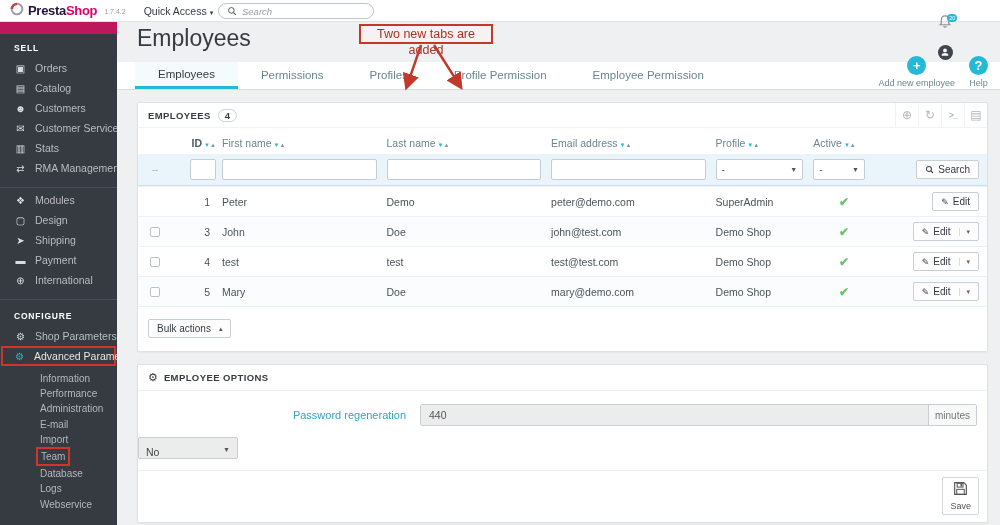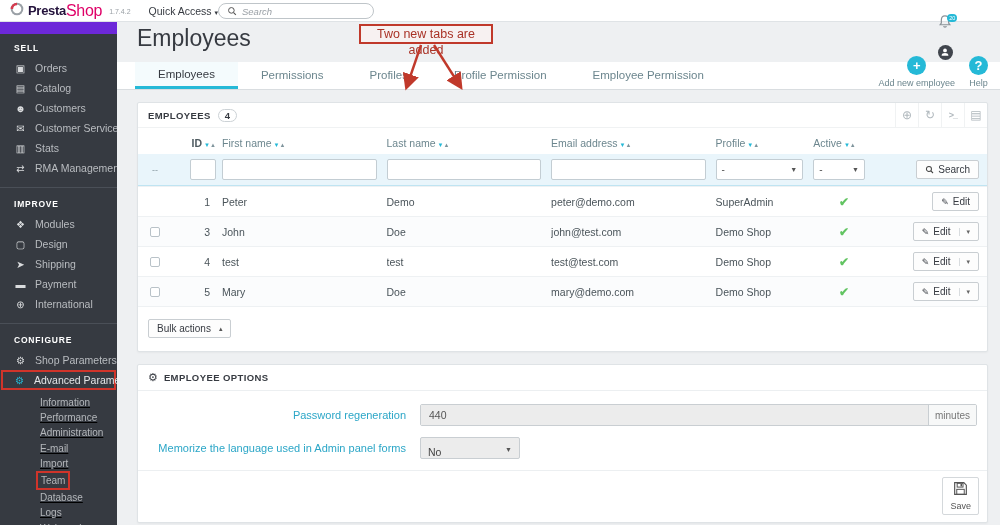--- a/index.html
+++ b/index.html
@@ -1,24 +1,24 @@
 <!DOCTYPE html>
 <html><head>
 <meta charset="utf-8">
 <style>
   * { margin:0; padding:0; box-sizing:border-box; }
   html,body { width:1000px; height:525px; font-family:"Liberation Sans", sans-serif; background:#fff; }
-  #app { position:relative; width:1000px; height:525px; overflow:hidden; background:#6d28d9; }
+  #app { position:relative; width:1000px; height:525px; overflow:hidden; background:#be185d; }
 
   
   .topbar { position:absolute; top:0; left:0; width:1000px; height:22px; background:#fff;
             border-bottom:1px solid #dfe3e6; display:flex; align-items:center; z-index:30; }
   .brand { display:flex; align-items:center; gap:4px; padding-left:10px; }
   .brand .p1 { font-weight:bold; font-size:13px; color:#24133c; letter-spacing:-0.3px; }
-  .brand .p2 { font-weight:normal; font-size:16px; color:#df0067; letter-spacing:-0.3px; margin-left:-4px; }
+  .brand .p2 { font-weight:bold; font-size:13px; color:#df0067; letter-spacing:-0.3px; margin-left:-4px; }
   .brand .ver { font-size:7px; color:#9aa0a6; margin-left:3px; margin-top:2px; }
   .quick { margin-left:18px; font-size:10.5px; color:#363a41; cursor:pointer; }
   .quick .caret { font-size:7px; color:#363a41; }
   .searchpill { position:absolute; left:218px; top:3px; width:156px; height:16px; border:1px solid #bfc5c9;
                 border-radius:9px; display:flex; align-items:center; gap:5px; padding:0 8px; background:#fff; }
   .searchpill .ph { font-size:9.5px; font-style:italic; color:#9aa0a6; }
   .topright { margin-left:auto; display:flex; align-items:center; gap:13px; padding-right:12px;flex-direction:column; }
   .viewshop { display:flex; align-items:center; gap:5px; font-size:10.5px; color:#363a41; cursor:pointer; }
   .iconbtn { position:relative; width:18px; height:16px; display:flex; align-items:flex-end; justify-content:center; cursor:pointer; }
   .badge { position:absolute; top:-2px; right:-3px; min-width:9px; height:8px; border-radius:4px;
@@ -31,21 +31,21 @@
   .sidebar { position:absolute; top:34px; left:0; width:117px; bottom:0; background:#363a41; overflow:hidden; z-index:20; }
   .sb-header { font-size:8.5px; font-weight:bold; color:#fff; letter-spacing:0.8px; padding:9px 14px 5px; }
   .sb-item { display:flex; align-items:center; gap:8px; padding:4px 8px 4px 14px; cursor:pointer; }
   .sb-item .ic { width:13px; font-size:10px; color:#d9dbdd; text-align:center; flex:0 0 13px; }
   .sb-item .lb { font-size:10.5px; color:#b9bcc0; white-space:nowrap; }
   .sb-div { border-top:1px solid #4a4f57; margin:9px 0 2px; }
   .sb-adv { position:relative; border:2px solid #d0342a; margin:0 1px; padding:2px 4px 2px 10px;
             display:flex; align-items:center; gap:8px; cursor:pointer; }
   .sb-adv .ic { width:13px; font-size:10px; color:#25b9d7; text-align:center; flex:0 0 13px; }
   .sb-adv .lb { font-size:10.5px; color:#e3e5e7; white-space:nowrap; }
-  .sb-sub { padding:5px 0 0 40px;text-decoration:underline; }
+  .sb-sub { padding:5px 0 0 40px; }
   .sb-sub .sub-item { font-size:10px; color:#b4b7bb; line-height:15.2px; white-space:nowrap; cursor:pointer; }
   .red-box { display:inline-block; border:2px solid #d0342a; padding:0 3px; margin-left:-4px; }
 
   
   .main { position:absolute; top:22px; left:117px; right:0; bottom:0; background:#eef0f2; overflow:hidden; }
   .crumbs { padding:7px 0 0 20px; font-size:9.5px; color:#6c868e; }
   .crumbs .cur { color:#55636a; }
   .page-title { padding:3px 0 0 20px; font-size:23px; font-weight:400; color:#363a41; }
   .header-actions { position:absolute; top:34px; right:12px; display:flex; gap:14px; }
   .hact { display:flex; flex-direction:column; align-items:center; gap:3px; cursor:pointer; }
@@ -212,21 +212,20 @@
     <div class="sb-item">
         <span class="ic">▥</span>
         <span class="lb">Stats</span>
       </div>
     <div class="sb-item">
         <span class="ic">⇄</span>
         <span class="lb">RMA Management</span>
       </div>
 
     <div class="sb-div"></div>
-    <div class="sb-header">IMPROVE</div>
     <div class="sb-item">
         <span class="ic">❖</span>
         <span class="lb">Modules</span>
       </div>
     <div class="sb-item">
         <span class="ic">▢</span>
         <span class="lb">Design</span>
       </div>
     <div class="sb-item">
         <span class="ic">➤</span>
@@ -424,21 +423,20 @@
       </div>
       <div class="opt-form">
         <div class="frow">
           <div class="flabel">Password regeneration</div>
           <div class="igroup">
             <span class="inp">440</span>
             <span class="addon">minutes</span>
           </div>
         </div>
         <div class="frow">
-          <div class="flabel">Memorize the language used in Admin panel forms</div>
           <div class="sel">
             <span class="v">No</span>
             <span class="c">▼</span>
           </div>
         </div>
       </div>
       <div class="opt-foot">
         <div class="savebtn">
           <span>
             <svg width="15" height="15" viewBox="0 0 18 18">

